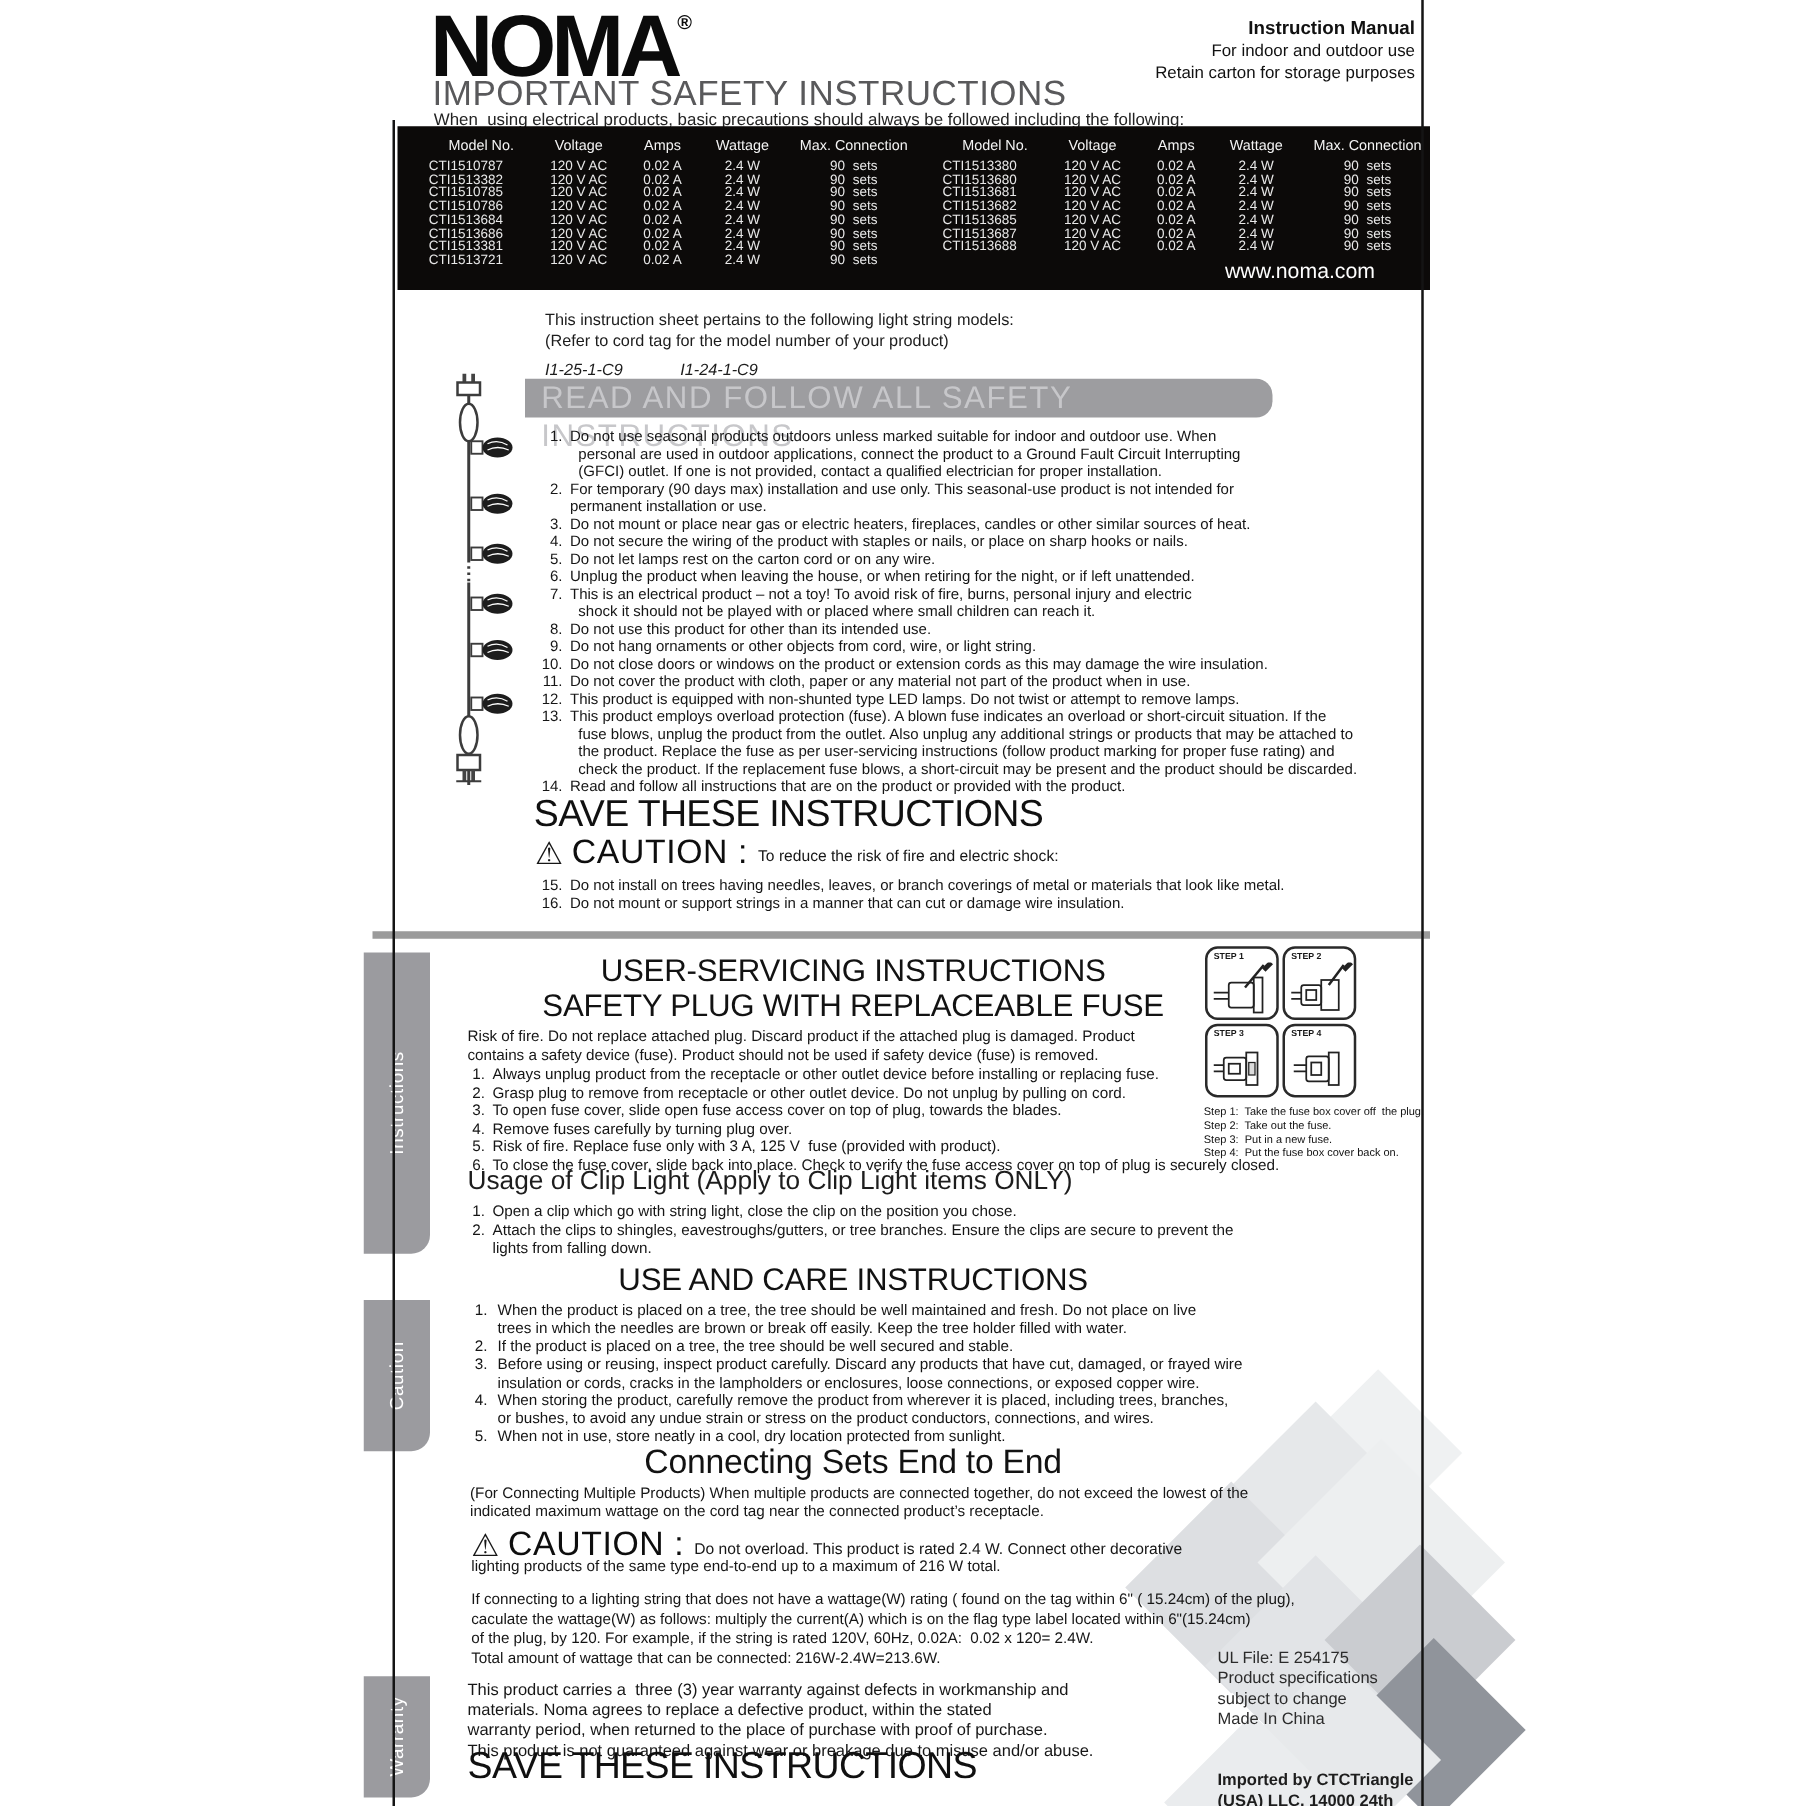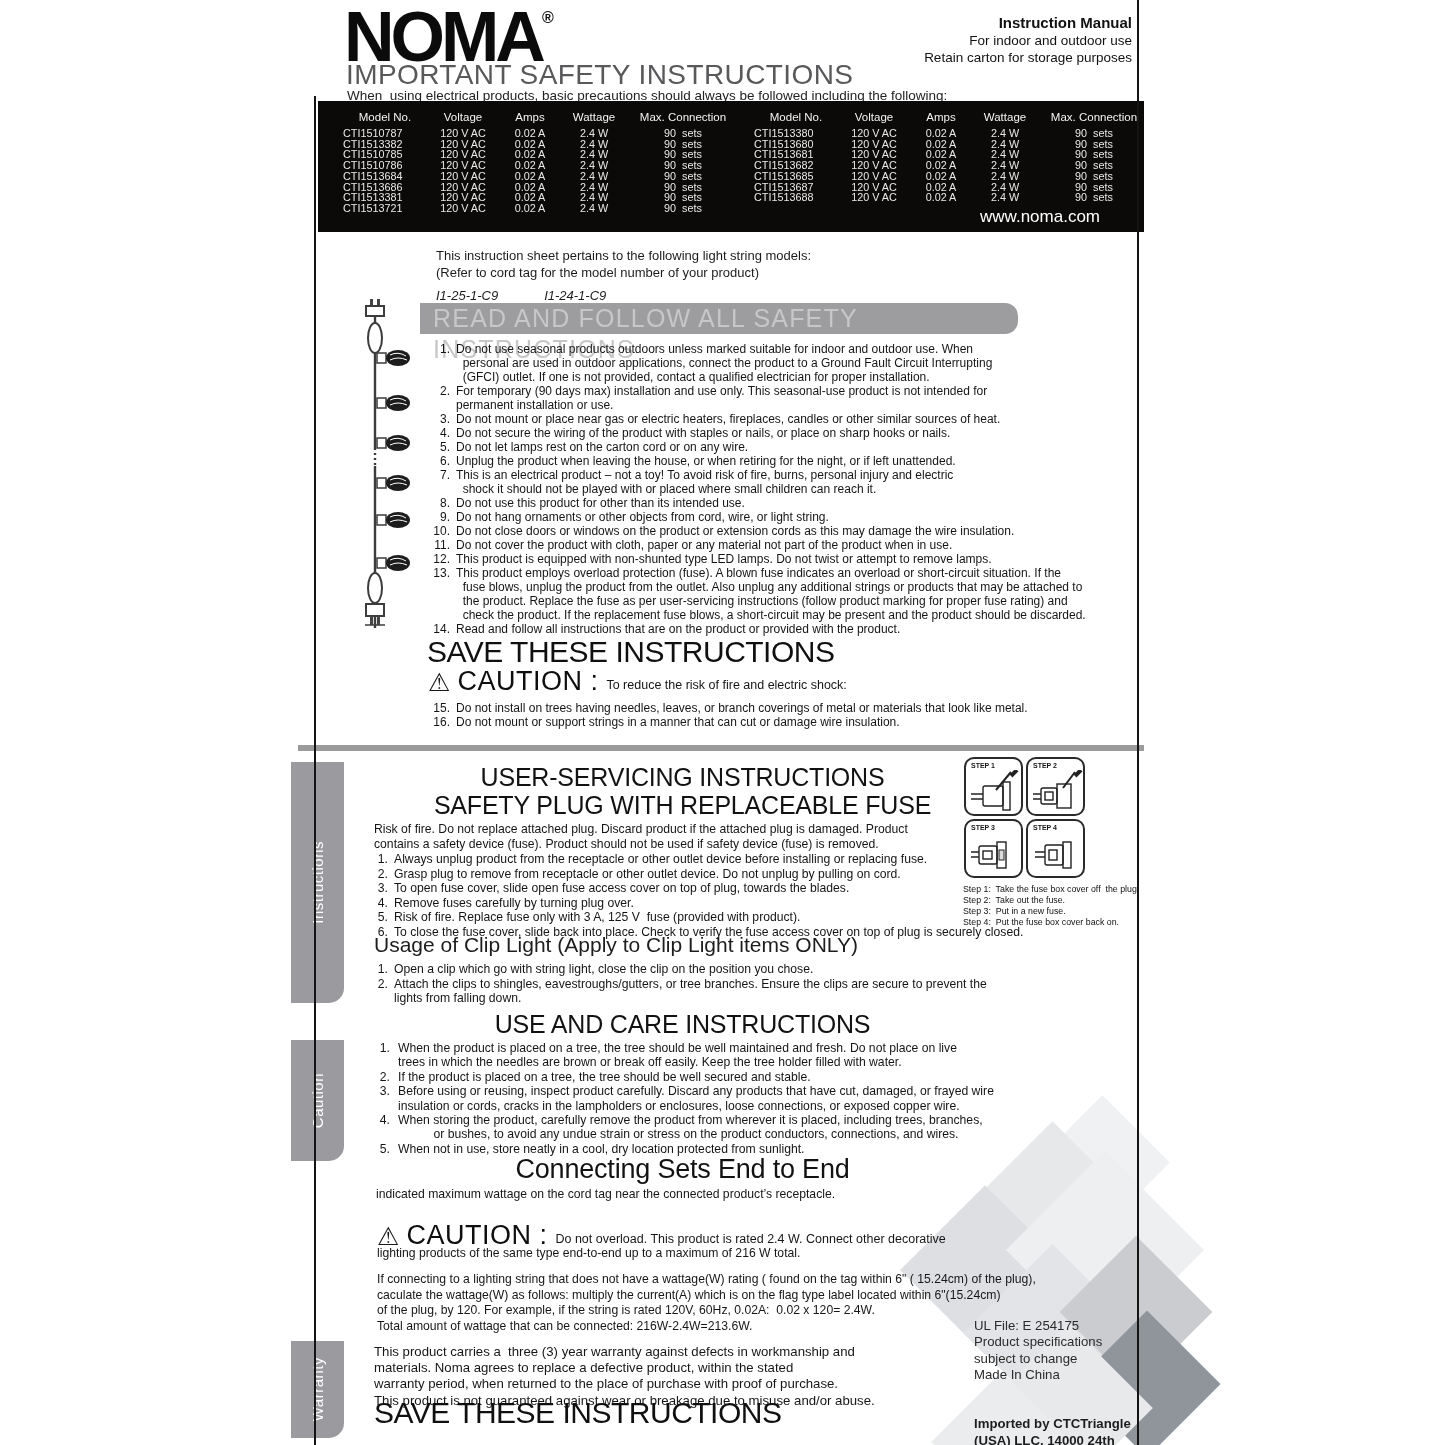--- a/index.html
+++ b/index.html
@@ -528,32 +528,33 @@
         <span class="t">Before using or reusing, inspect product carefully. Discard any products that have cut, damaged, or frayed wire</span>
       </div>
       <div class="li" style="padding-left:22px;">
         <span class="num" style="width:14px;"></span>
         <span class="t">insulation or cords, cracks in the lampholders or enclosures, loose connections, or exposed copper wire.</span>
       </div>
       <div class="li" style="padding-left:22px;">
         <span class="num" style="width:14px;">4.</span>
         <span class="t">When storing the product, carefully remove the product from wherever it is placed, including trees, branches,</span>
       </div>
-      <div class="li" style="padding-left:22px;text-align:center;">
+      <div class="li" style="padding-left:22px;">
         <span class="num" style="width:14px;"></span>
         <span class="t">or bushes, to avoid any undue strain or stress on the product conductors, connections, and wires.</span>
       </div>
       <div class="li" style="padding-left:22px;">
         <span class="num" style="width:14px;">5.</span>
         <span class="t">When not in use, store neatly in a cool, dry location protected from sunlight.</span>
       </div>
   </div>
 
   <div class="abs h-sec" style="left:370px;top:1156px;width:625px;font-size:27px;">Connecting Sets End to End</div>
   <div class="abs para fs-svc" style="left:376px;top:1187px;">
+    <div>(For Connecting Multiple Products) When multiple products are connected together, do not exceed the lowest of the</div>
       <div>indicated maximum wattage on the cord tag near the connected product’s receptacle.</div>
   </div>
 
   <div class="abs caution-row" style="left:377px;top:1222px;">
     <span class="caution-tri">⚠</span>
     <span class="caution-lab">CAUTION :</span>
     <span class="caution-txt">Do not overload. This product is rated 2.4 W. Connect other decorative</span>
   </div>
   <div class="abs fs-svc" style="left:377px;top:1246px;white-space:pre;">lighting products of the same type end-to-end up to a maximum of 216 W total.</div>
 

